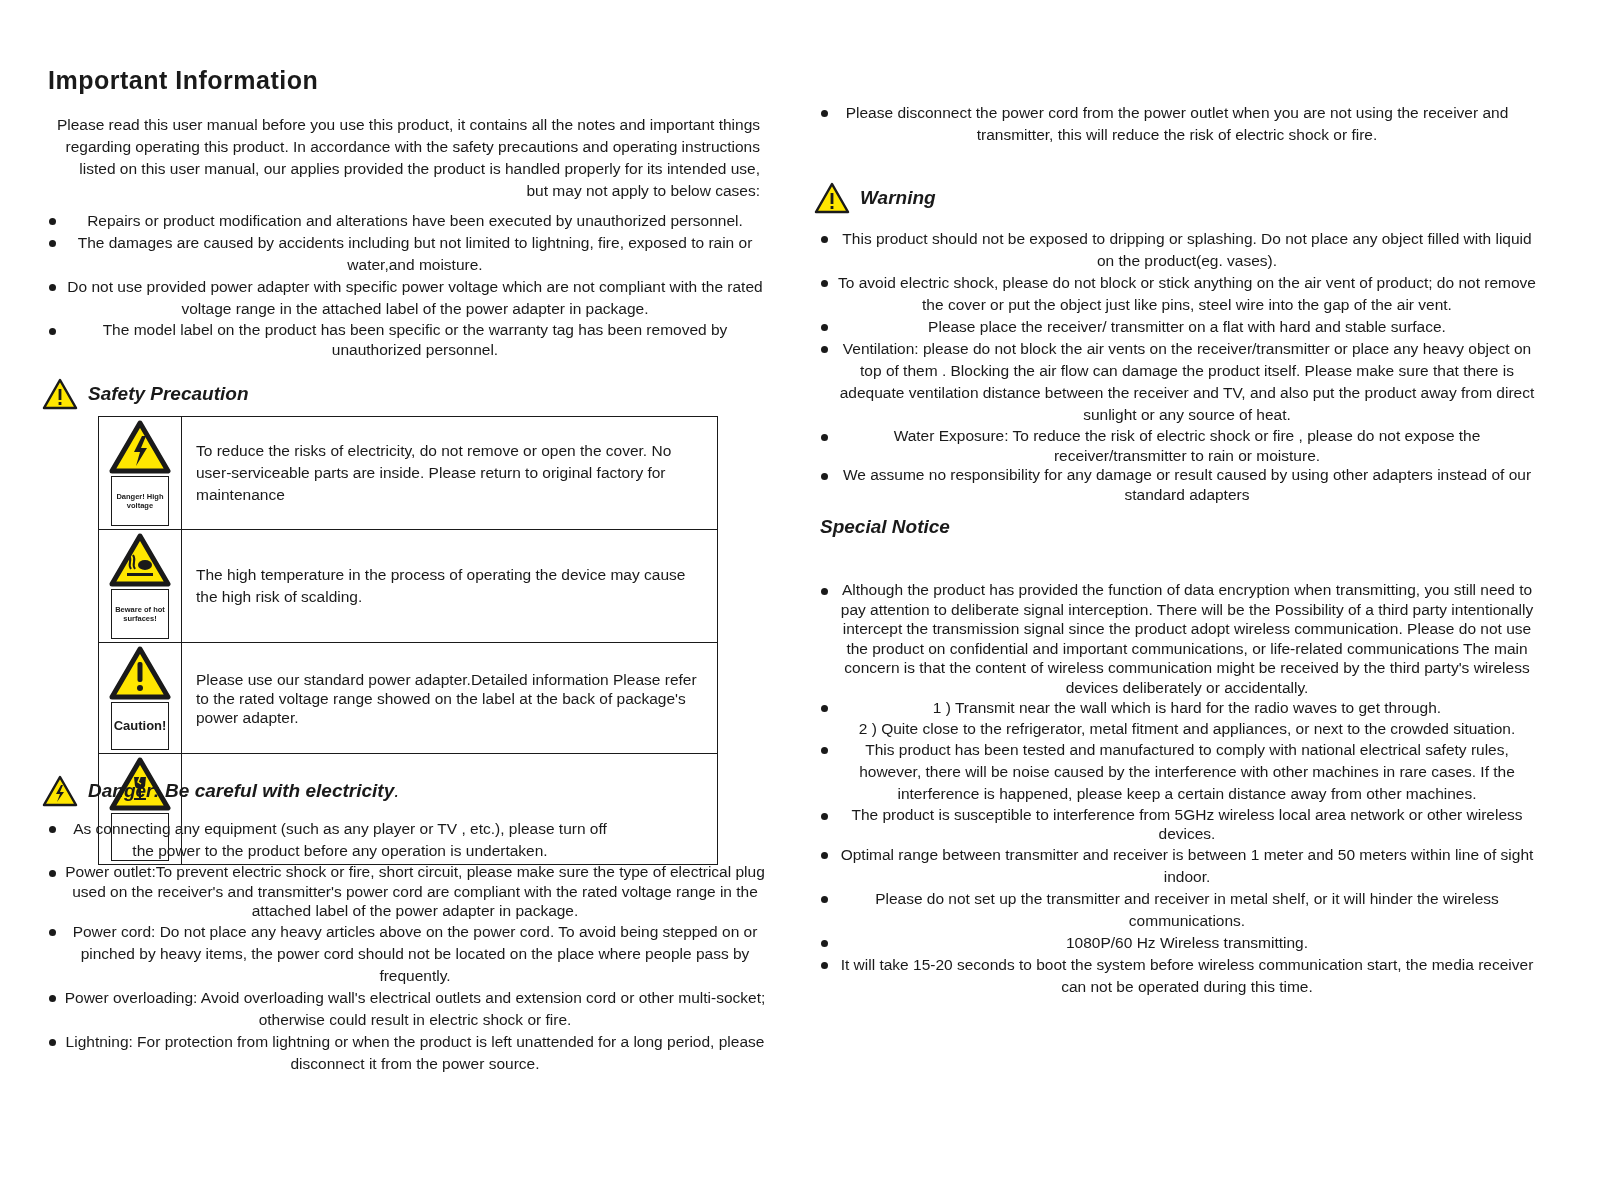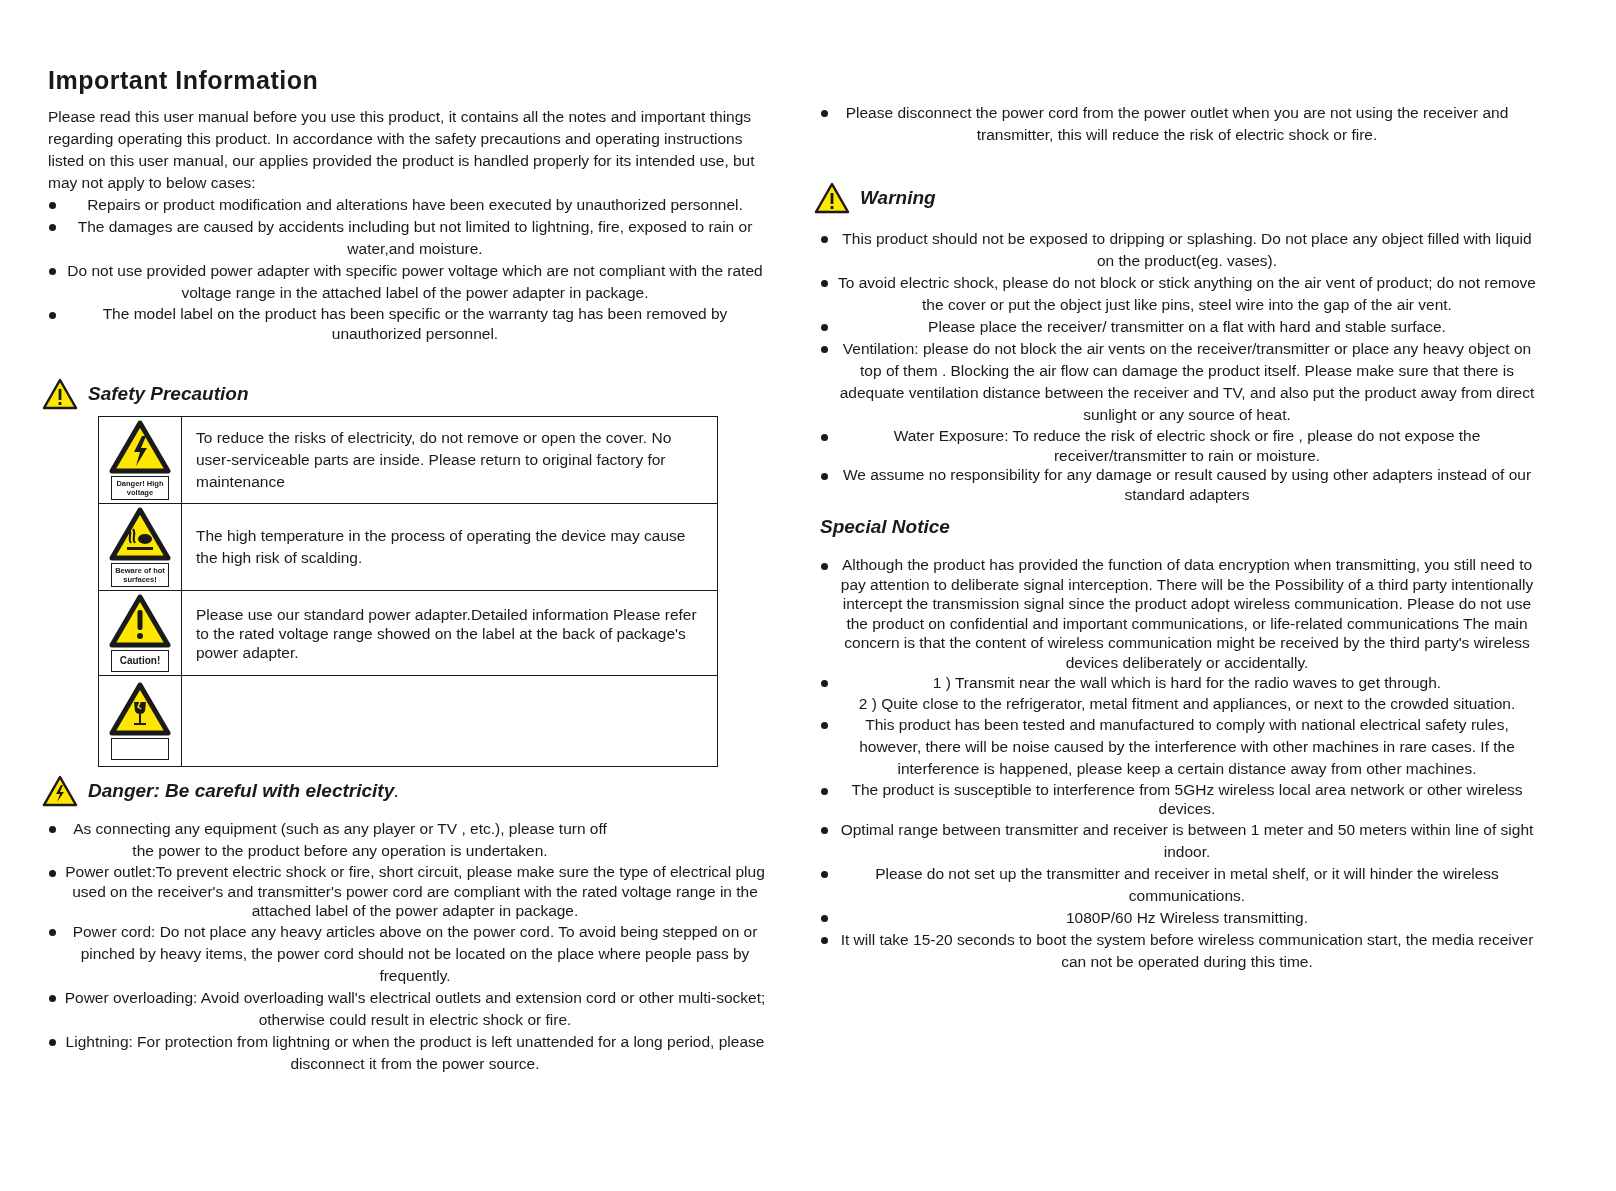--- a/index.html
+++ b/index.html
@@ -29,33 +29,33 @@
   .warn-tri { display: inline-block; width: 36px; height: 32px; }
   table.safety {
     position: absolute; border-collapse: collapse; width: 620px;
   }
   table.safety td { border: 1.5px solid #1a1a1a; vertical-align: middle; }
   table.safety td.iconcell { width: 82px; text-align: center; padding: 3px 0; }
   table.safety td.textcell { padding: 4px 14px; font-size: 15.5px; line-height: 22px; }
   .sign { display: block; margin: 0 auto; width: 62px; height: 54px; }
   .sign-label {
     display: block; margin: 2px auto 0; width: 56px; border: 1.5px solid #1a1a1a;
-    font-size: 7.5px; font-weight: bold; line-height: 9px; padding: 2px 0; text-align: center;
+    font-size: 7.5px; font-weight: bold; line-height: 9px; padding: 15px 0; text-align: center;
   }
-  .sign-label.big { font-size: 10px; line-height: 16px; }
+  .sign-label.big { font-size: 13px; line-height: 16px; }
   .sign-label.empty { height: 16px; }
 </style>
 </head>
 <body>
 
 <div class="col left">
   <div class="title">Important Information</div>
 
   <div style="position:absolute; top:106px; left:0; width:720px;">
-    <p class="para" style="margin:0;">Please read this user manual before you use this product, it contains all the notes and important things regarding operating this product. In accordance with the safety precautions and operating instructions listed on this user manual, our applies provided the product is handled properly for its intended use, but may not apply to below cases:</p>
+    <p class="para" style="margin:8px;text-align:right;">Please read this user manual before you use this product, it contains all the notes and important things regarding operating this product. In accordance with the safety precautions and operating instructions listed on this user manual, our applies provided the product is handled properly for its intended use, but may not apply to below cases:</p>
     <ul class="bullets">
       <li>Repairs or product modification and alterations have been executed by unauthorized personnel.</li>
       <li>The damages are caused by accidents including but not limited to lightning, fire, exposed to rain or water,and moisture.</li>
       <li>Do not use provided power adapter with specific power voltage which are not compliant with the rated voltage range in the attached label of the power adapter in package.</li>
       <li class="tight">The model label on the product has been specific or the warranty tag has been removed by unauthorized personnel.</li>
     </ul>
   </div>
 
   <div class="heading" style="position:absolute; top:378px; left:-6px;">
     <svg class="warn-tri" viewBox="0 0 36 32">
@@ -154,21 +154,21 @@
     <li>Please place the receiver/ transmitter on a flat with hard and stable surface.</li>
     <li>Ventilation: please do not block the air vents on the receiver/transmitter or place any heavy object on top of them . Blocking the air flow can damage the product itself.  Please make sure that there is adequate ventilation distance between the receiver and TV, and also put the product away from direct sunlight or any source of heat.</li>
     <li class="tight">Water Exposure: To reduce the risk of electric shock or fire , please do not expose the receiver/transmitter to rain or  moisture.</li>
     <li class="tight">We assume no responsibility for any damage or result caused by using other adapters instead of our standard adapters</li>
   </ul>
 
   <div class="heading" style="position:absolute; top:516px; left:0;">
     <span>Special Notice</span>
   </div>
 
-  <ul class="bullets" style="position:absolute; top:555px; left:0; width:720px;">
+  <ul class="bullets" style="position:absolute; top:580px; left:0; width:720px;">
     <li class="tight">Although the product has provided the function of data encryption when transmitting, you still need to pay attention to deliberate signal interception. There will be the Possibility of a third party intentionally intercept the transmission signal since the product adopt wireless communication. Please do not use the product on confidential and important communications, or life-related communications The main concern is that the content of wireless communication might be received by the third party's wireless devices deliberately or accidentally.</li>
     <li>
       <span class="sub-indent" style="padding-left:0;">1 ) Transmit near the wall which is hard for the radio waves to get through.</span>
       <span class="sub-indent" style="padding-left:0; line-height:19.5px;">2 ) Quite close to the refrigerator, metal fitment and appliances, or next to the crowded situation.</span>
     </li>
     <li>This product has been tested and manufactured to comply with national electrical safety rules, however, there will be noise caused by the interference with other machines in rare cases. If the interference is happened, please keep a certain distance  away from other machines.</li>
     <li class="tight">The product is susceptible to interference from 5GHz wireless local area network or other wireless devices.</li>
     <li>Optimal range between transmitter and receiver is between 1 meter and 50 meters within line of sight indoor.</li>
     <li>Please do not set up the transmitter and receiver in metal shelf, or it will hinder the wireless communications.</li>
     <li>1080P/60 Hz Wireless transmitting.</li>

